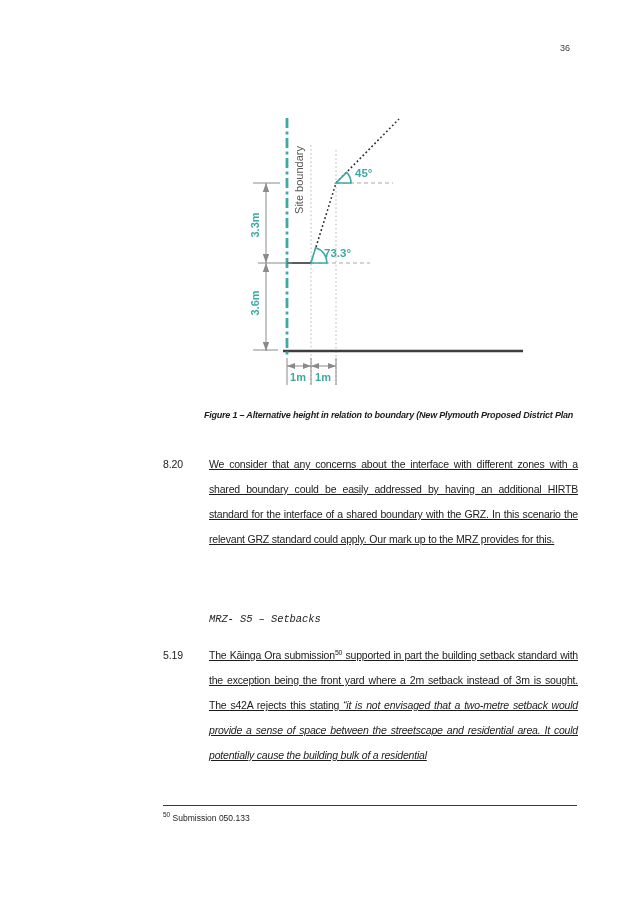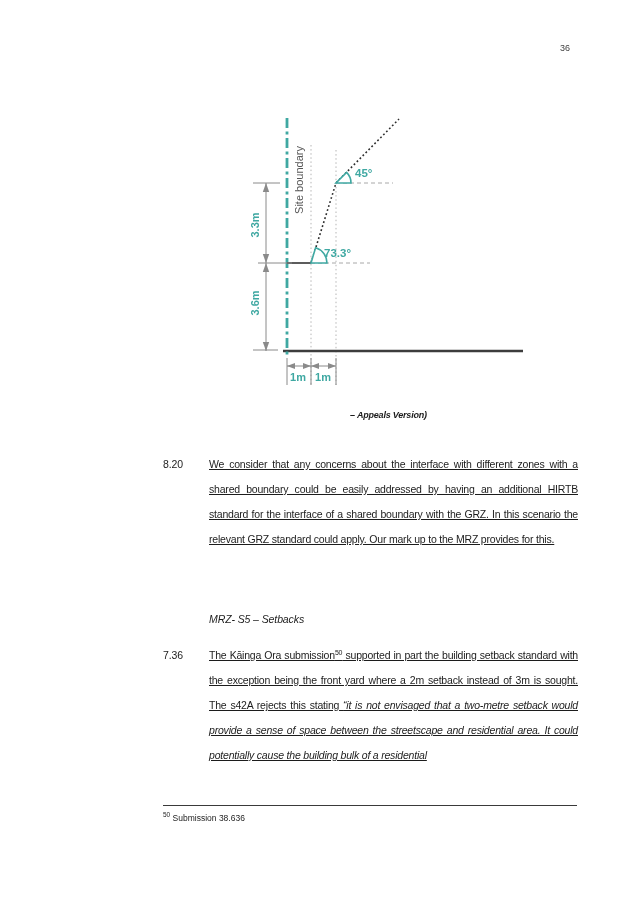--- a/index.html
+++ b/index.html
@@ -41,21 +41,21 @@
   }
   .para-text {
     flex:1; font-size:10.5px; line-height:25px; letter-spacing:-0.2px;
     text-align:justify;
     text-decoration:underline;
   }
   .p820 { top:452px; }
   .p821 { top:643px; }
   .section-heading {
     position:absolute; left:209px; top:613px;
-    font-size:10.5px; font-style:italic; letter-spacing:-0.1px;
+    font-size:10.5px; font-style:italic; letter-spacing:-0.1px;font-family:Liberation Mono, monospace;
   }
   .quote-italic { font-style:italic; }
   .fn-ref { font-size:7px; vertical-align:super; line-height:0; }
   .footnote-rule {
     position:absolute; left:163px; top:805px; width:414px; height:0;
     border-top:1.5px solid #3a3a3a;
   }
   .footnote {
     position:absolute; left:163px; top:813px; font-size:8.5px; color:#1c1c1c;
   }
@@ -117,30 +117,30 @@
   <text class="angle-label" x="155" y="69">45°</text>
 
   <text class="angle-label" x="124" y="149">73.3°</text>
 
   <text class="teal-label" x="98" y="273" text-anchor="middle">1m</text>
 
   <text class="teal-label" x="123" y="273" text-anchor="middle">1m</text>
 </svg>
 
 <div class="figure-caption">
-  <div>– Appeals Version)</div>
+  <div>Figure 1 – Alternative height in relation to boundary (New Plymouth Proposed District Plan</div>
 </div>
 
 <div class="para p820">
   <div class="para-number">8.20</div>
   <div class="para-text">We consider that any concerns about the interface with different zones with a shared boundary could be easily addressed by having an additional HIRTB standard for the interface of a shared boundary with the GRZ.  In this scenario the relevant GRZ standard could apply. Our mark up to the MRZ provides for this.</div>
 </div>
 
 <div class="section-heading">MRZ- S5 – Setbacks</div>
 
 <div class="para p821">
-  <div class="para-number">7.36</div>
+  <div class="para-number">5.19</div>
   <div class="para-text"><span>The Kāinga Ora submission</span><sup class="fn-ref">50</sup><span> supported in part the building setback standard with the exception being the front yard where a 2m setback instead of 3m is sought.  The s42A rejects this stating </span><span class="quote-italic">“it is not envisaged that a two-metre setback would provide a sense of space between the streetscape and residential area. It could potentially cause the building bulk of a residential</span></div>
 </div>
 
 <div class="footnote-rule"></div>
 
-<div class="footnote"><sup class="fn-ref">50</sup><span> Submission 38.636</span></div>
+<div class="footnote"><sup class="fn-ref">50</sup><span> Submission 050.133</span></div>
 
 </body></html>

